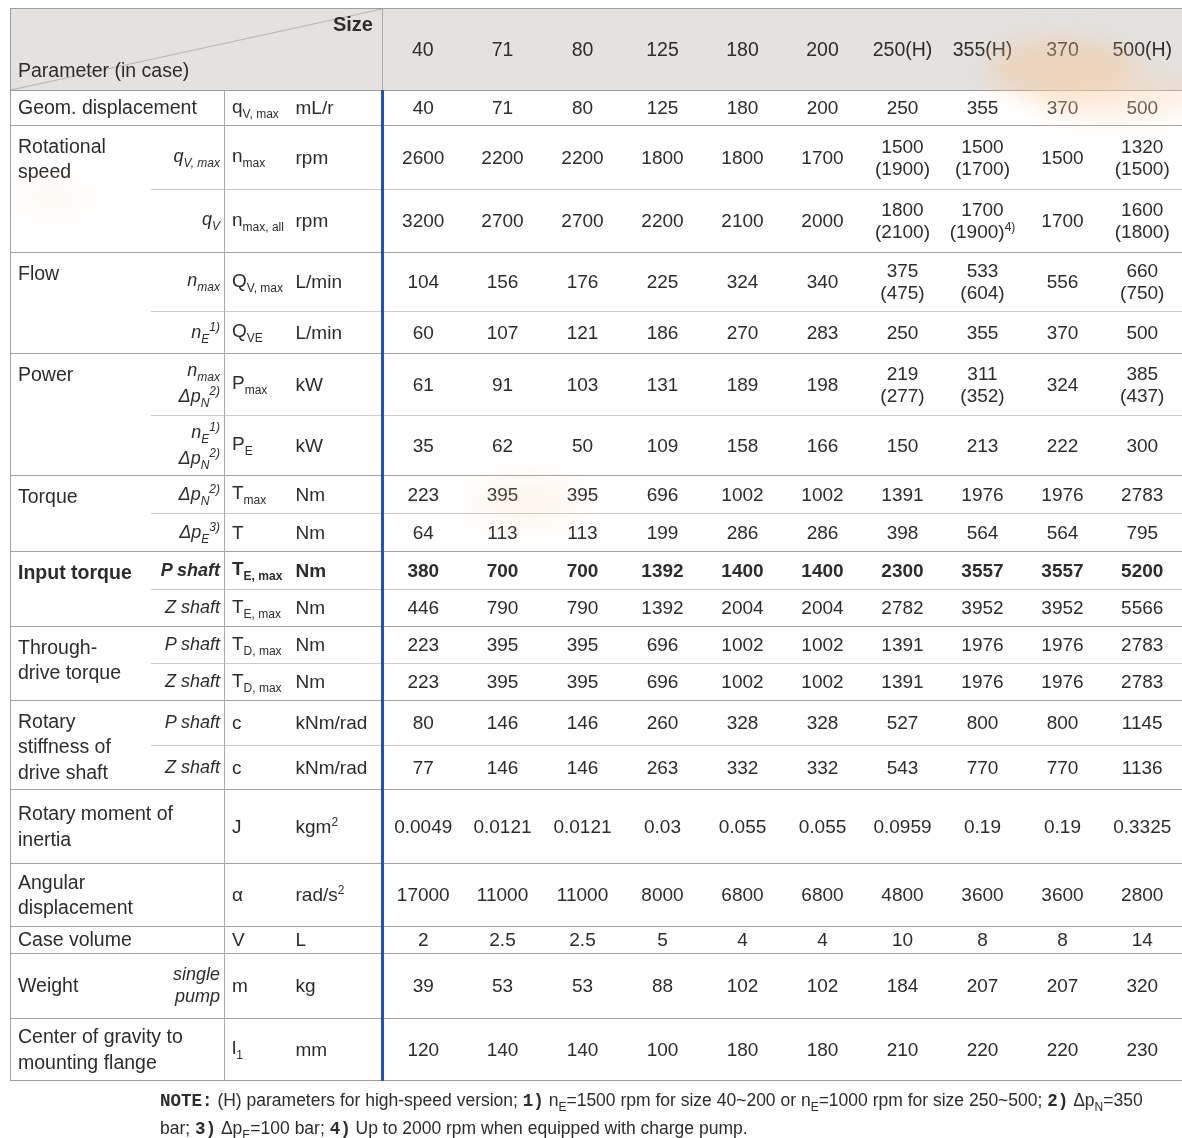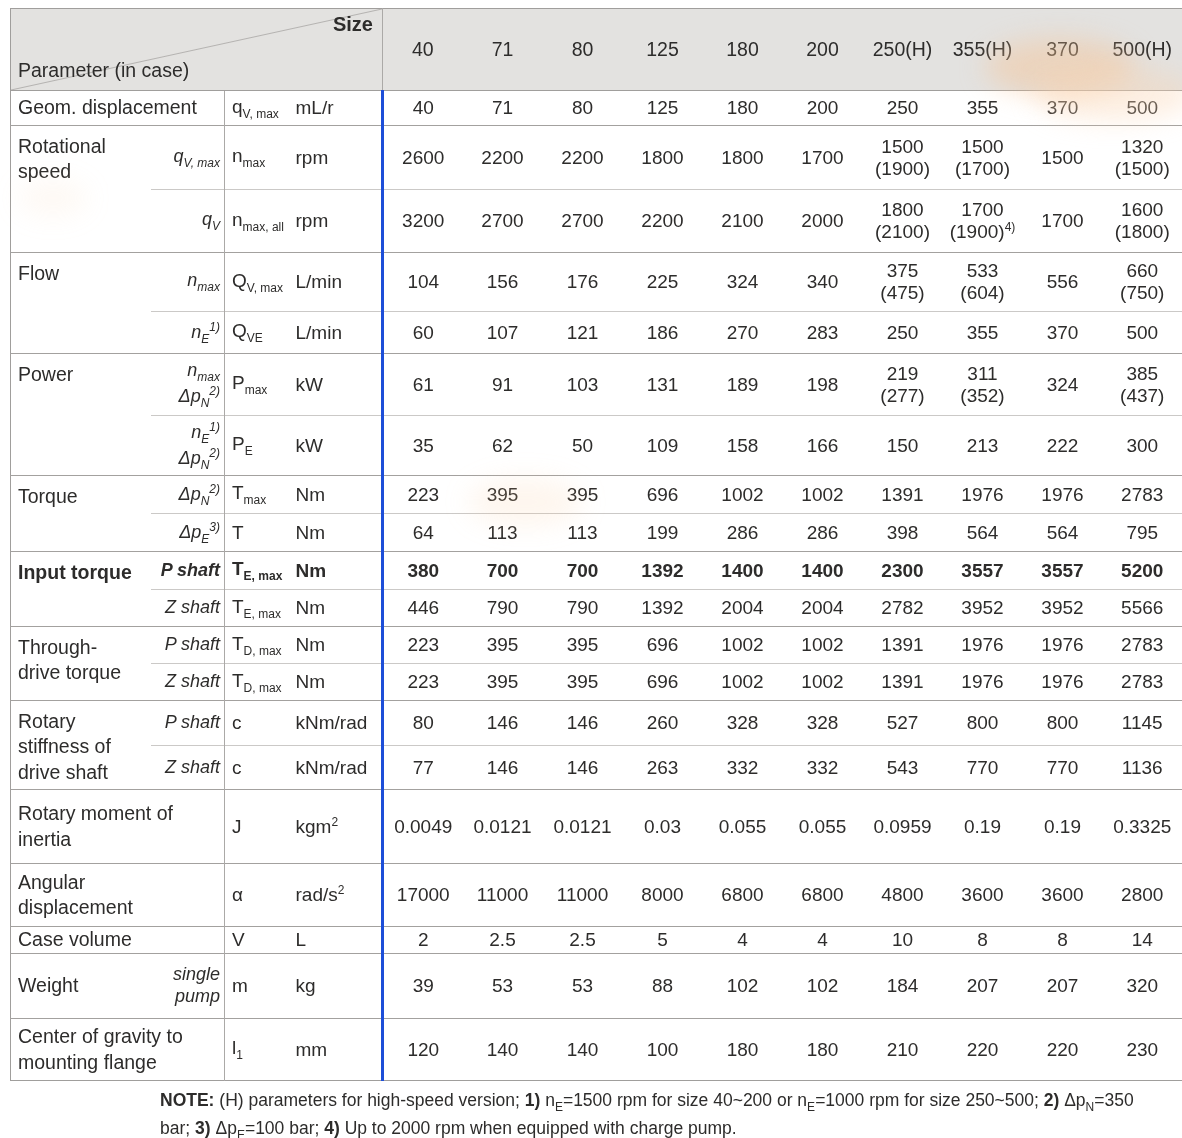--- a/index.html
+++ b/index.html
@@ -33,21 +33,21 @@
   td.unit { text-align:left; padding-left:5px; border-right:3px solid #1d4ed8; }
   td.val { text-align:center; line-height:1.15; }
   tr.group-start > td { border-top:1.1px solid #a3a19f; }
   tr.sub-row > td { border-top:1px solid #cbc9c7; }
   sub { font-size:12px; }
   sup { font-size:12px; }
   .note {
     position:absolute; left:160px; top:1069px; width:1002px;
     font-size:17.5px; line-height:1.5; color:#2d2c2b;
   }
-  .note b { font-weight:bold; }
+  .note b { font-weight:bold;font-family:Liberation Mono, monospace; }
   .blob { position:absolute; border-radius:50%; filter:blur(13px); pointer-events:none; }
   .blob1 { left:985px; top:38px; width:150px; height:58px; background:rgba(247,196,148,0.45); }
   .blob2 { left:1035px; top:66px; width:160px; height:55px; background:rgba(250,214,178,0.38); }
   .blob3 { left:468px; top:478px; width:115px; height:48px; background:rgba(247,197,150,0.16); }
   .blob4 { left:18px; top:180px; width:70px; height:36px; background:rgba(247,205,165,0.12); }
 </style>
 </head>
 <body>
 
 <table class="spec">

